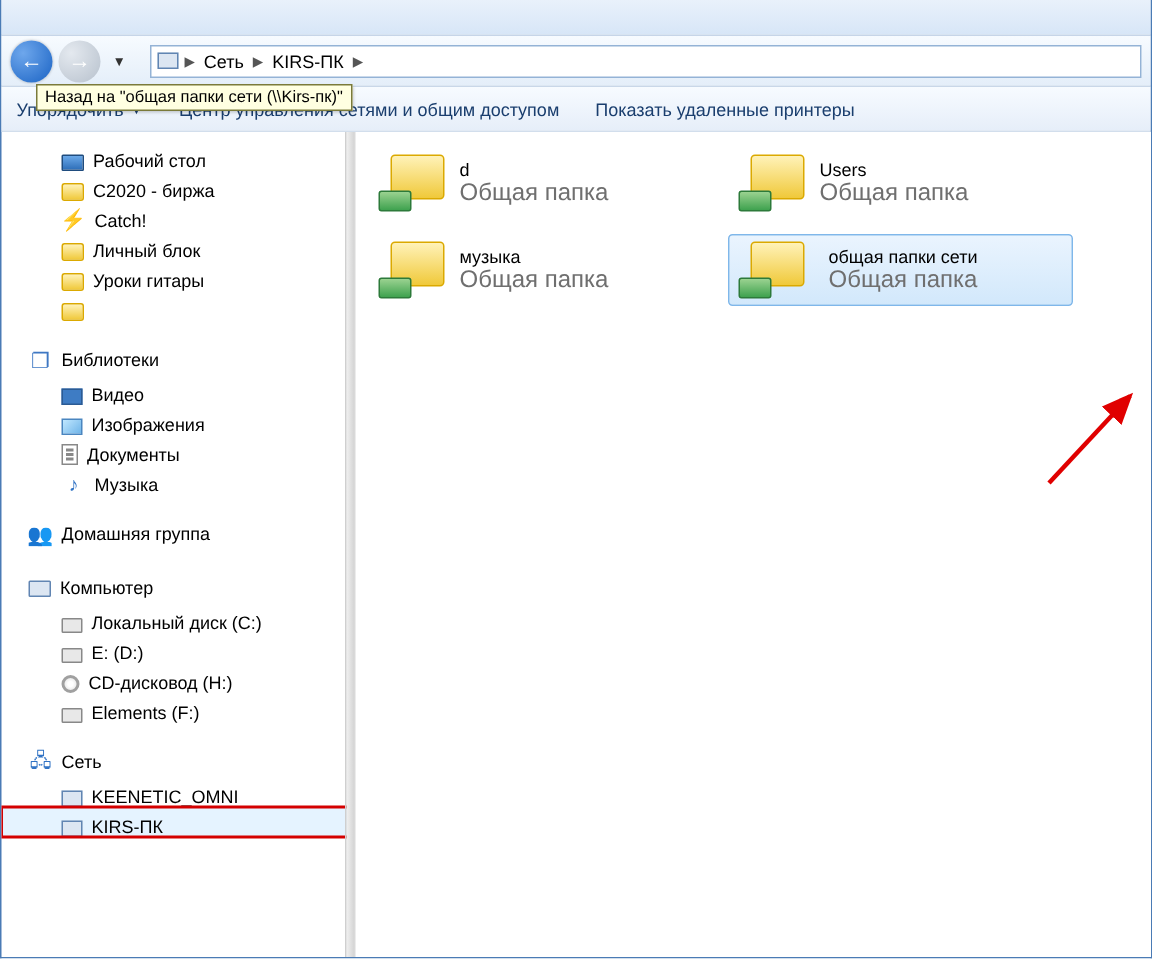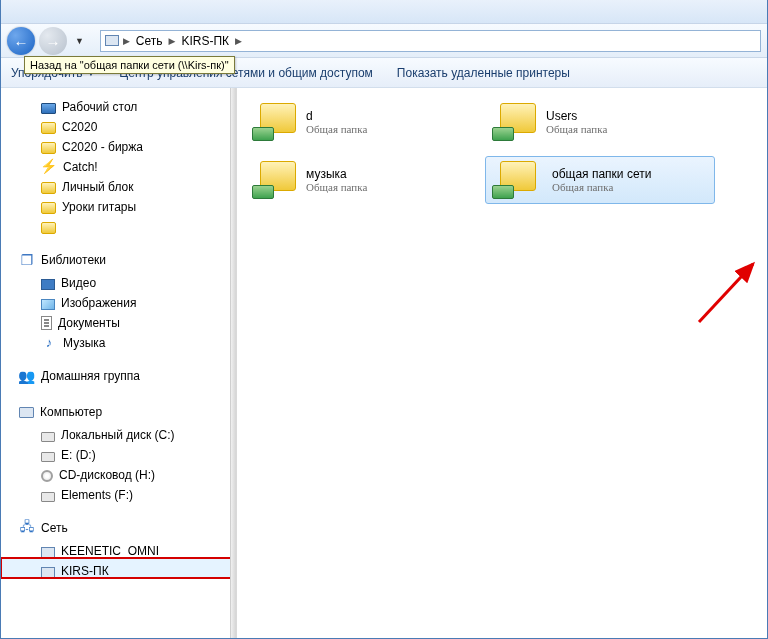--- a/index.html
+++ b/index.html
@@ -56,21 +56,21 @@
 
   
   .main { flex:1; padding:10px 8px; position:relative; overflow:auto; background:#fff; }
   .grid { display:grid; grid-template-columns: repeat(2, 240px); column-gap:0; row-gap:10px;}
   .folder-tile { display:flex; align-items:center; gap:10px; padding:4px 6px; border:1px solid transparent; border-radius:3px; cursor:pointer; width:230px;}
   .folder-tile.selected { background:linear-gradient(#eaf4fe,#d2e8fb); border-color:#7fb7ea;gap:16px;}
   .big-folder { width:44px; height:38px; position:relative;}
   .big-folder .f { position:absolute; right:0; top:0; width:36px; height:30px; background:linear-gradient(#fff2b8,#f0c93a); border:1px solid #dba900; border-radius:3px;}
   .big-folder .p { position:absolute; left:0; bottom:0; width:22px; height:14px; background:linear-gradient(#9ad290,#3fa24f); border:1px solid #2d7a3a; border-radius:2px;}
   .tile-text .name { font-size:12px; color:#000;}
-  .tile-text .sub { font-size:11px; color:#6f6f6f;font-family:Liberation Serif, serif;}
+  .tile-text .sub { font-size:16px; color:#6f6f6f;}
 
   
   .arrow { position:absolute; left:454px; top:162px; width:80px; height:80px; pointer-events:none; z-index:5;}
 </style>
 </head>
 <body>
 
 <div class="window">
 
   <div class="titlebar"></div>
@@ -106,24 +106,20 @@
 
   <div class="body">
 
     <div class="sidebar">
       <div class="tree-item level2">
           <span class="icon desktop"></span>
           <span>Рабочий стол</span>
         </div>
       <div class="tree-item level2">
           <span class="icon folder"></span>
-          <span>C2020</span>
-        </div>
-      <div class="tree-item level2">
-          <span class="icon folder"></span>
           <span>C2020 - биржа</span>
         </div>
       <div class="tree-item level2">
           <span class="icon catch">⚡</span>
           <span>Catch!</span>
         </div>
       <div class="tree-item level2">
           <span class="icon folder"></span>
           <span>Личный блок</span>
         </div>

